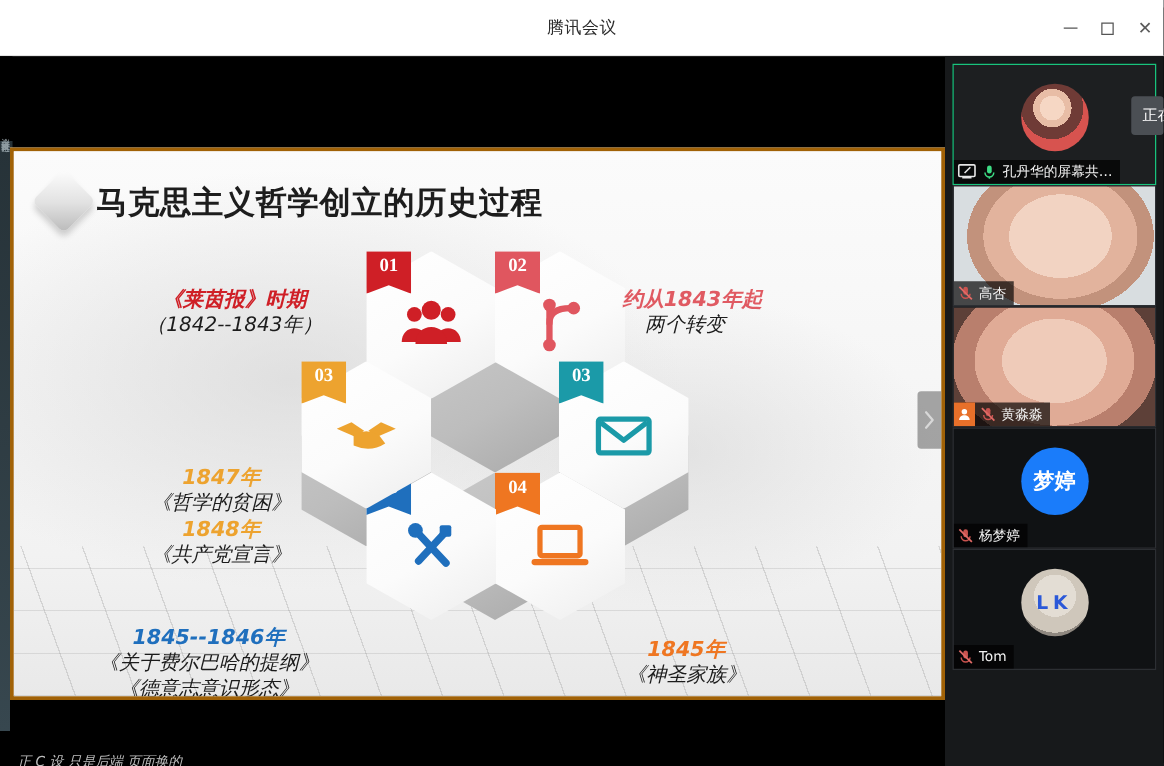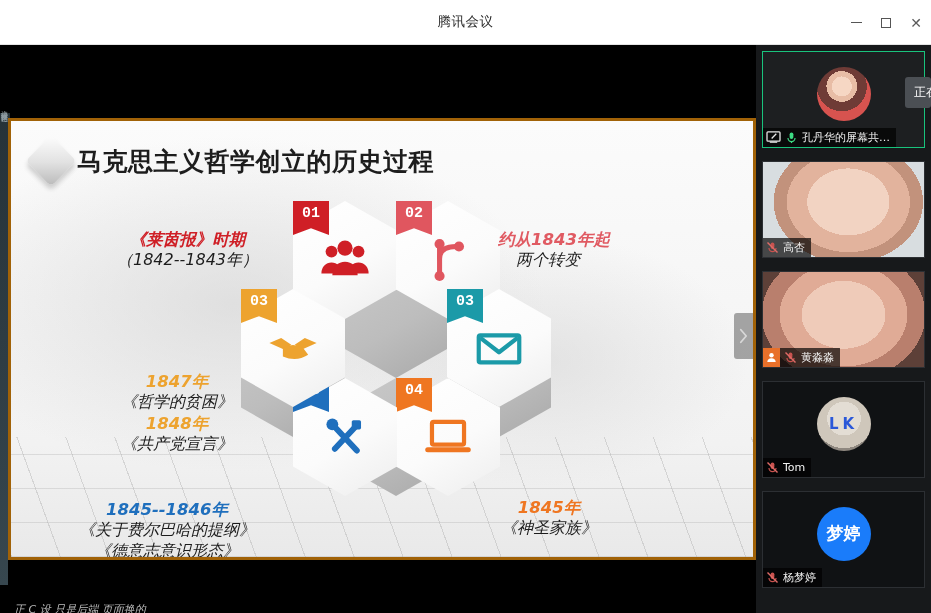--- a/index.html
+++ b/index.html
@@ -108,21 +108,21 @@
   }
   .hex.gray {
     background: linear-gradient(150deg, #c9c9c9 0%, #bdbdbd 55%, #a9a9a9 100%);
   }
   .badge {
     position: absolute; width: 36px; height: 34px;
     clip-path: polygon(0 0, 100% 0, 100% 100%, 50% 80%, 0 100%);
     color: #fff; font-size: 15px; font-weight: bold;
     display: flex; align-items: flex-start; justify-content: center;
     padding-top: 4px;
-    font-family: Liberation Mono, monospace;
+    font-family: Liberation Serif, serif;
   }
   .hex-icon { width: 54px; height: 54px; display: block; }
 
   
   .ann { position: absolute; line-height: 1.28; white-space: nowrap; font-style: italic; }
   .ann .hd { font-weight: bold; font-size: 16.5px; }
   .ann .bd { font-size: 16px; color: #1c1c1c; }
   .ann.c  { text-align: center; }
   .ann.l  { text-align: left; }
 
@@ -147,21 +147,21 @@
     color: #cfcfcf; font-size: 11px; white-space: nowrap;
     opacity: .92;
   }
 
   
   .rail {
     position: absolute; right: 0; top: 0; width: 175px; height: 568px;
     background: #17191b; padding: 6px 6px 0 6px;
   }
   .tile {
-    position: relative; width: 163px; height: 97px; margin-bottom: 13px;
+    position: relative; width: 163px; height: 97px; margin-bottom: 0;
     background: #101214; border: 1px solid #2c2f33; overflow: hidden;
   }
   .tile.active { border: 1px solid #19c37d; }
   .tile-name {
     position: absolute; left: 0; bottom: 0; height: 19px;
     display: flex; align-items: center; gap: 4px; padding: 0 6px 0 3px;
     background: rgba(0,0,0,.68);
     color: #f2f2f2; font-size: 11px; max-width: 163px;
   }
   .tile-name .nm { overflow: hidden; text-overflow: ellipsis; white-space: nowrap; max-width: 104px; }
@@ -321,21 +321,21 @@
           <div class="bd">（1842--1843年）</div>
         </div>
 
         <div class="ann l" style="left:487px; top:108px;">
           <div class="hd" style="color:#e05a62;">约从1843年起</div>
           <div class="bd" style="padding-left:18px;">两个转变</div>
         </div>
 
 
         <div class="ann c" style="left:490px; top:376px;">
-          <div class="hd" style="color:#ef7621;">1845年</div>
+          <div class="hd" style="color:#ef7621;margin-top:12px;">1845年</div>
           <div class="bd">《神圣家族》</div>
         </div>
 
         <div class="ann c" style="left:68px; top:378px;">
           <div class="hd" style="color:#1f6fbd;">1845--1846年</div>
           <div class="bd" style="white-space:pre-line;">《关于费尔巴哈的提纲》
 《德意志意识形态》</div>
         </div>
 
         <div class="ann c" style="left:110px; top:250px;">
@@ -401,44 +401,44 @@
           <svg class="mic" viewBox="0 0 14 14">
             <rect x="5" y="1.5" width="4" height="7" rx="2" fill="#c9534f"></rect>
             <path d="M3.2 7.6a3.8 3.8 0 0 0 7.6 0" fill="none" stroke="#c9534f" stroke-width="1.3"></path>
             <path d="M1.6 1.6 L12.4 12.4" stroke="#e06a66" stroke-width="1.5"></path>
           </svg>
           <span class="nm">黄淼淼</span>
         </div>
       </div>
 
       <div class="tile">
-        <div class="avatar-circle" style="background:radial-gradient(circle at 50% 40%, #e3ddd4 0 40%, #cfc7bb 40% 70%, #8f8880 70% 100%);">
-          <span style="color:#2b58d8; font-weight:bold; font-size:15px; letter-spacing:4px;">LK</span>
+        <div class="avatar-circle avatar-initials">
+          <span>梦婷</span>
         </div>
         <div class="tile-name">
           <svg class="mic" viewBox="0 0 14 14">
             <rect x="5" y="1.5" width="4" height="7" rx="2" fill="#c9534f"></rect>
             <path d="M3.2 7.6a3.8 3.8 0 0 0 7.6 0" fill="none" stroke="#c9534f" stroke-width="1.3"></path>
             <path d="M1.6 1.6 L12.4 12.4" stroke="#e06a66" stroke-width="1.5"></path>
           </svg>
-          <span class="nm">Tom</span>
+          <span class="nm">杨梦婷</span>
         </div>
       </div>
 
       <div class="tile">
-        <div class="avatar-circle avatar-initials">
-          <span>梦婷</span>
+        <div class="avatar-circle" style="background:radial-gradient(circle at 50% 40%, #e3ddd4 0 40%, #cfc7bb 40% 70%, #8f8880 70% 100%);">
+          <span style="color:#2b58d8; font-weight:bold; font-size:15px; letter-spacing:4px;">LK</span>
         </div>
         <div class="tile-name">
           <svg class="mic" viewBox="0 0 14 14">
             <rect x="5" y="1.5" width="4" height="7" rx="2" fill="#c9534f"></rect>
             <path d="M3.2 7.6a3.8 3.8 0 0 0 7.6 0" fill="none" stroke="#c9534f" stroke-width="1.3"></path>
             <path d="M1.6 1.6 L12.4 12.4" stroke="#e06a66" stroke-width="1.5"></path>
           </svg>
-          <span class="nm">杨梦婷</span>
+          <span class="nm">Tom</span>
         </div>
       </div>
     </div>
 
     <div class="tip">正在共享屏幕</div>
 
   </div>
 </div>
 
 </body></html>

